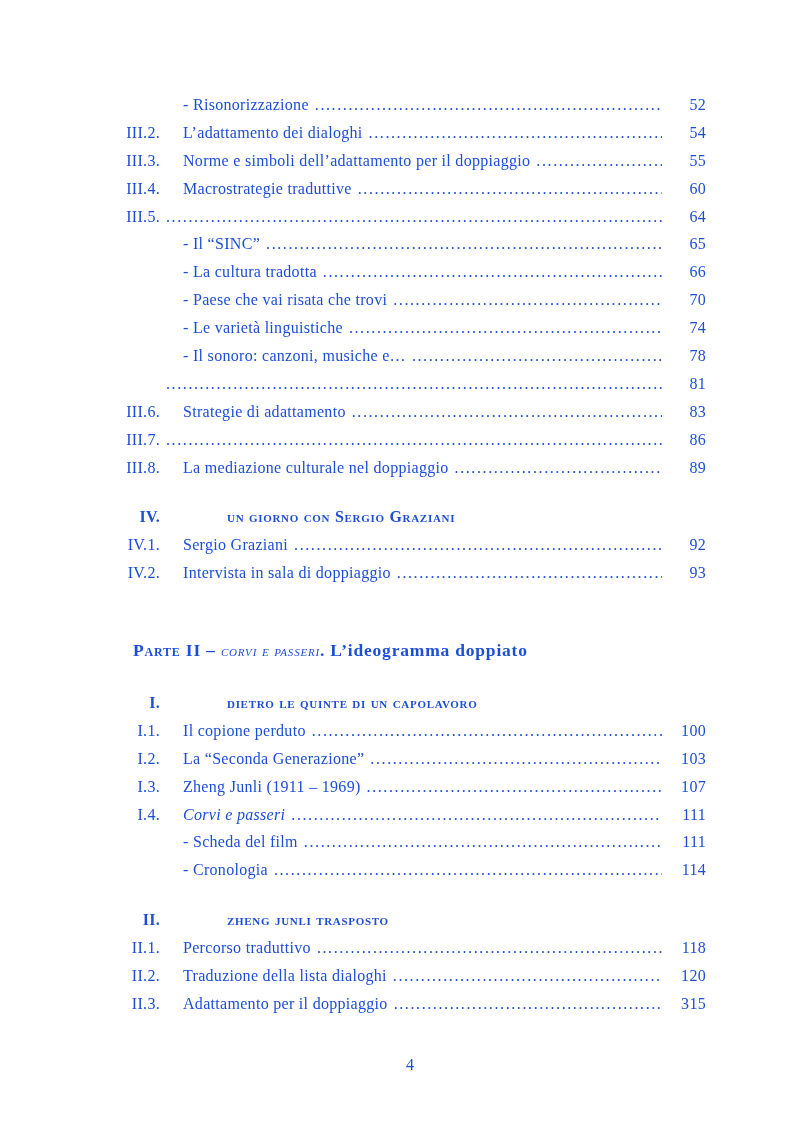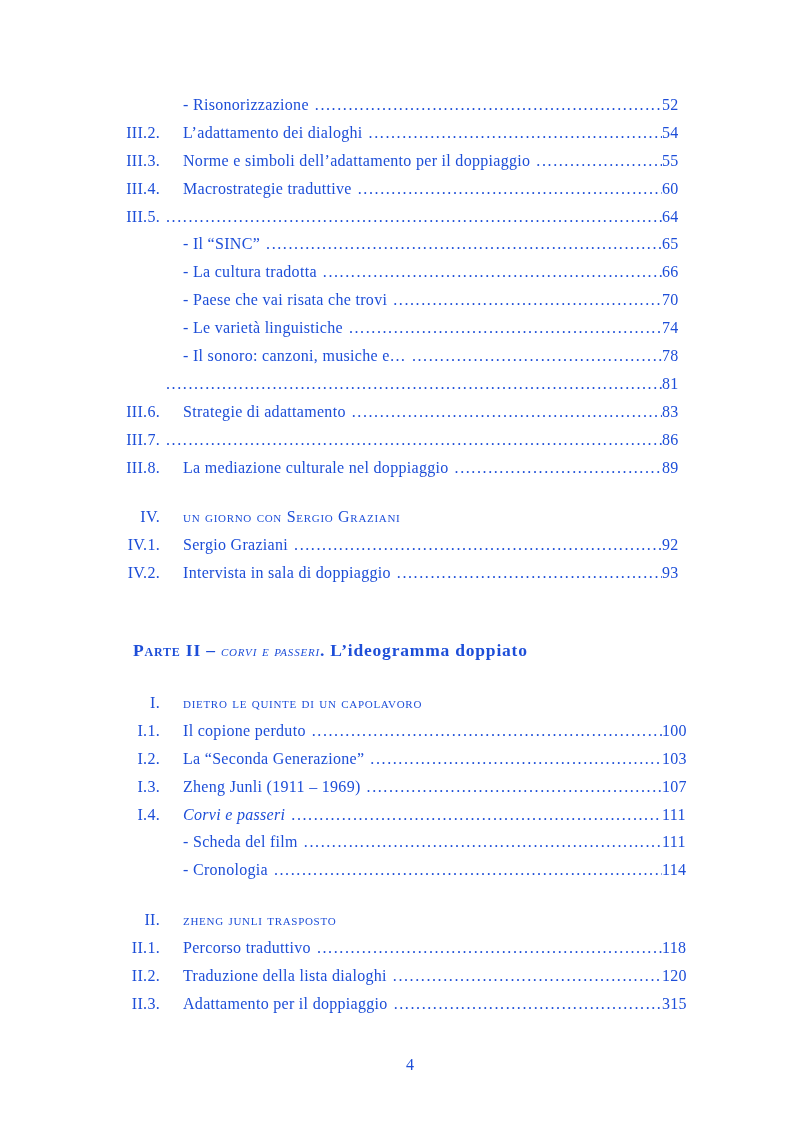--- a/index.html
+++ b/index.html
@@ -48,24 +48,26 @@
     white-space: nowrap;
     padding-left: 6px;
   }
   .toc-dots::after {
     content: "..........................................................................................................................................................";
     letter-spacing: 1.6px;
   }
   .toc-page {
     flex: none;
     width: 44px;
+    text-align: right;
   }
   .toc-row.section-heading {
     margin-top: 22px;
-    font-weight: normal;
+    font-weight: bold;
+    gap: 44px;
   }
   .toc-row.section-heading .toc-title {
     font-variant: small-caps;
     letter-spacing: 0.7px;
     text-align: center;
   }
   .part-heading {
     margin-top: 49px;
     height: 27.9px;
     line-height: 29px;

